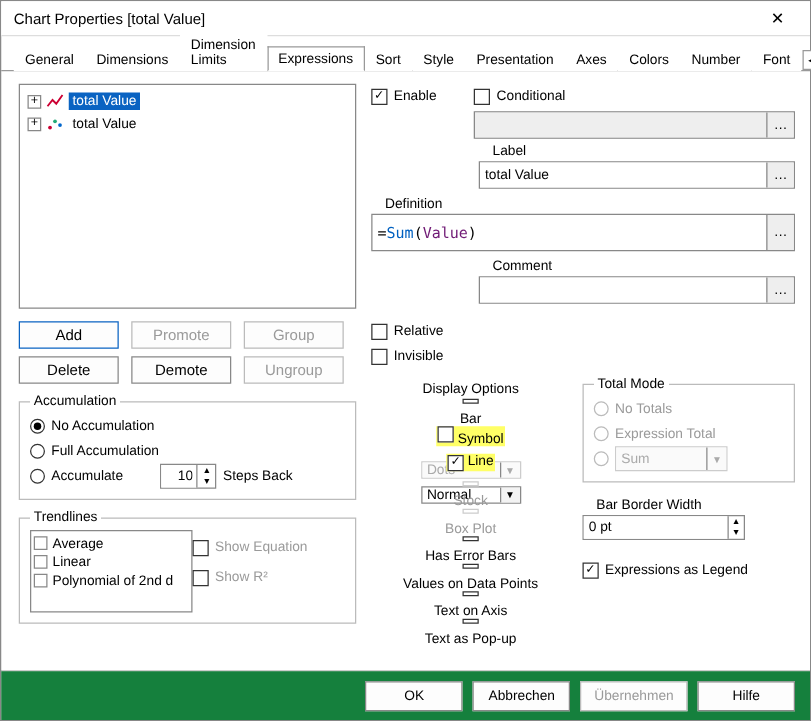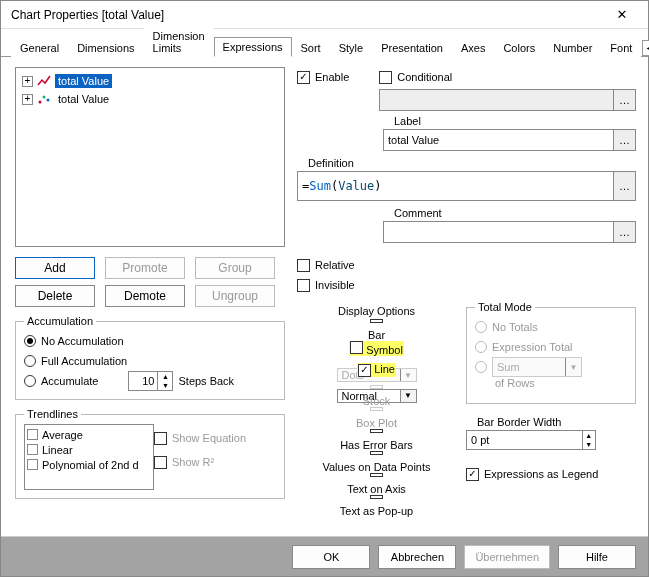--- a/index.html
+++ b/index.html
@@ -138,21 +138,21 @@
   .opt-row { display:flex; align-items:center; height:22px; gap:6px;flex-direction:column;}
   .hl { background:#ffff66; padding:0 1px;}
   .combo {
     display:flex;height:20px;border:1px solid #888;background:#fff;min-width:70px;
   }
   .combo .ctext{flex:1;padding:0 4px;display:flex;align-items:center;font-size:11px;}
   .combo .carrow{width:16px;border-left:1px solid #888;display:flex;align-items:center;justify-content:center;font-size:8px;background:#f3f3f3;}
   .combo.disabled { border-color:#ccc; }
   .combo.disabled .ctext,.combo.disabled .carrow{color:#aaa;background:#fafafa;}
   .footer {
-    height:40px; border-top:1px solid #ccc;background:#a3a3a3;
+    height:40px; border-top:1px solid #ccc;background:#15803d;
     display:flex;align-items:center;justify-content:flex-end;gap:8px;padding-right:12px;
   }
   .fbtn {
     min-width:78px;height:24px;border:1px solid #888;background:#fdfdfd;
     display:flex;align-items:center;justify-content:center;font-size:11px;padding:0 10px;
   }
   .fbtn.disabled{color:#9a9a9a;border-color:#bbb;}
   .cb-box{width:13px;height:13px;border:1px solid #333;display:inline-flex;align-items:center;justify-content:center;font-size:10px;line-height:1;background:#fff;}
   .cb-box.checked::after{content:"✓";font-size:10px;color:#000;}
   .radio-dot{width:12px;height:12px;border:1px solid #333;border-radius:50%;display:inline-flex;align-items:center;justify-content:center;}
@@ -306,21 +306,21 @@
         </div>
       </div>
 
       <div class="field-group" style="">
         <span class="field-label">Definition</span>
         <div class="textfield" style="height:30px;">
           <div class="def-input" style="flex:1;padding:4px;display:flex;align-items:center;">
             <span>=</span>
               <span style="color:#0060c0">Sum</span>
               <span>(</span>
-              <span style="color:#0c4a6e">Value</span>
+              <span style="color:#701a75">Value</span>
               <span>)</span>
           </div>
           <div class="dots">…</div>
         </div>
       </div>
 
       <div class="field-group" style="margin-left:86px;">
         <span class="field-label">Comment</span>
         <div class="textfield">
           <input value="" style="">
@@ -399,21 +399,20 @@
                 <span class="radio-dot disabled"></span>
                 <span>Expression Total</span>
               </div>
             <div class="radio-row disabled-text">
               <span class="radio-dot disabled"></span>
               <div class="combo disabled" style="width:90px">
                   <span class="ctext">Sum</span>
                   <span class="carrow">▼</span>
                 </div>
             </div>
-            <div class="disabled-text" style="padding-left:20px;height:18px;">of Rows</div>
           </fieldset>
 
           <div style="margin-top:12px;">
             <div class="field-label">Bar Border Width</div>
             <span class="spin" style="width:130px">
               <input style="text-align: left; padding-left: 4px; width: 100%;" value="0 pt">
               <span class="spbtns">
                   <span class="sp">▲</span>
                   <span class="sp">▼</span>
                 </span>

